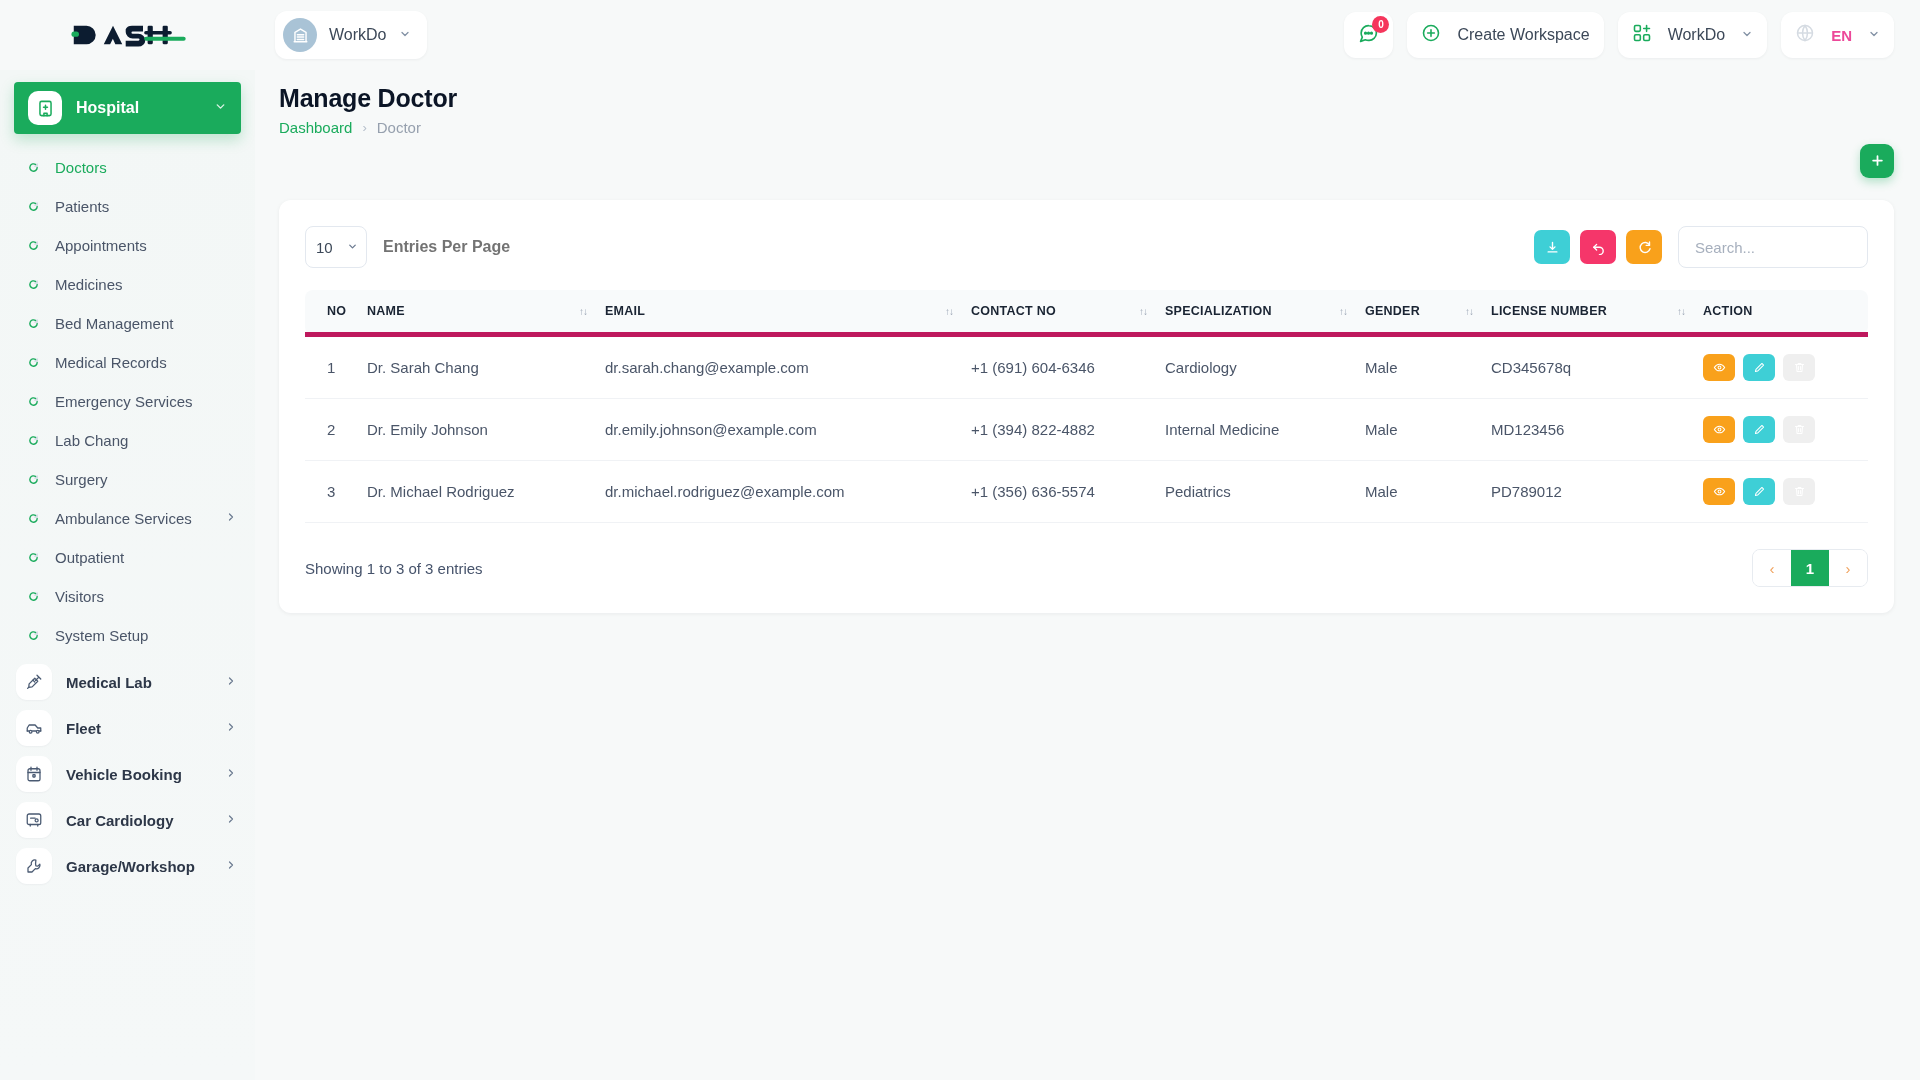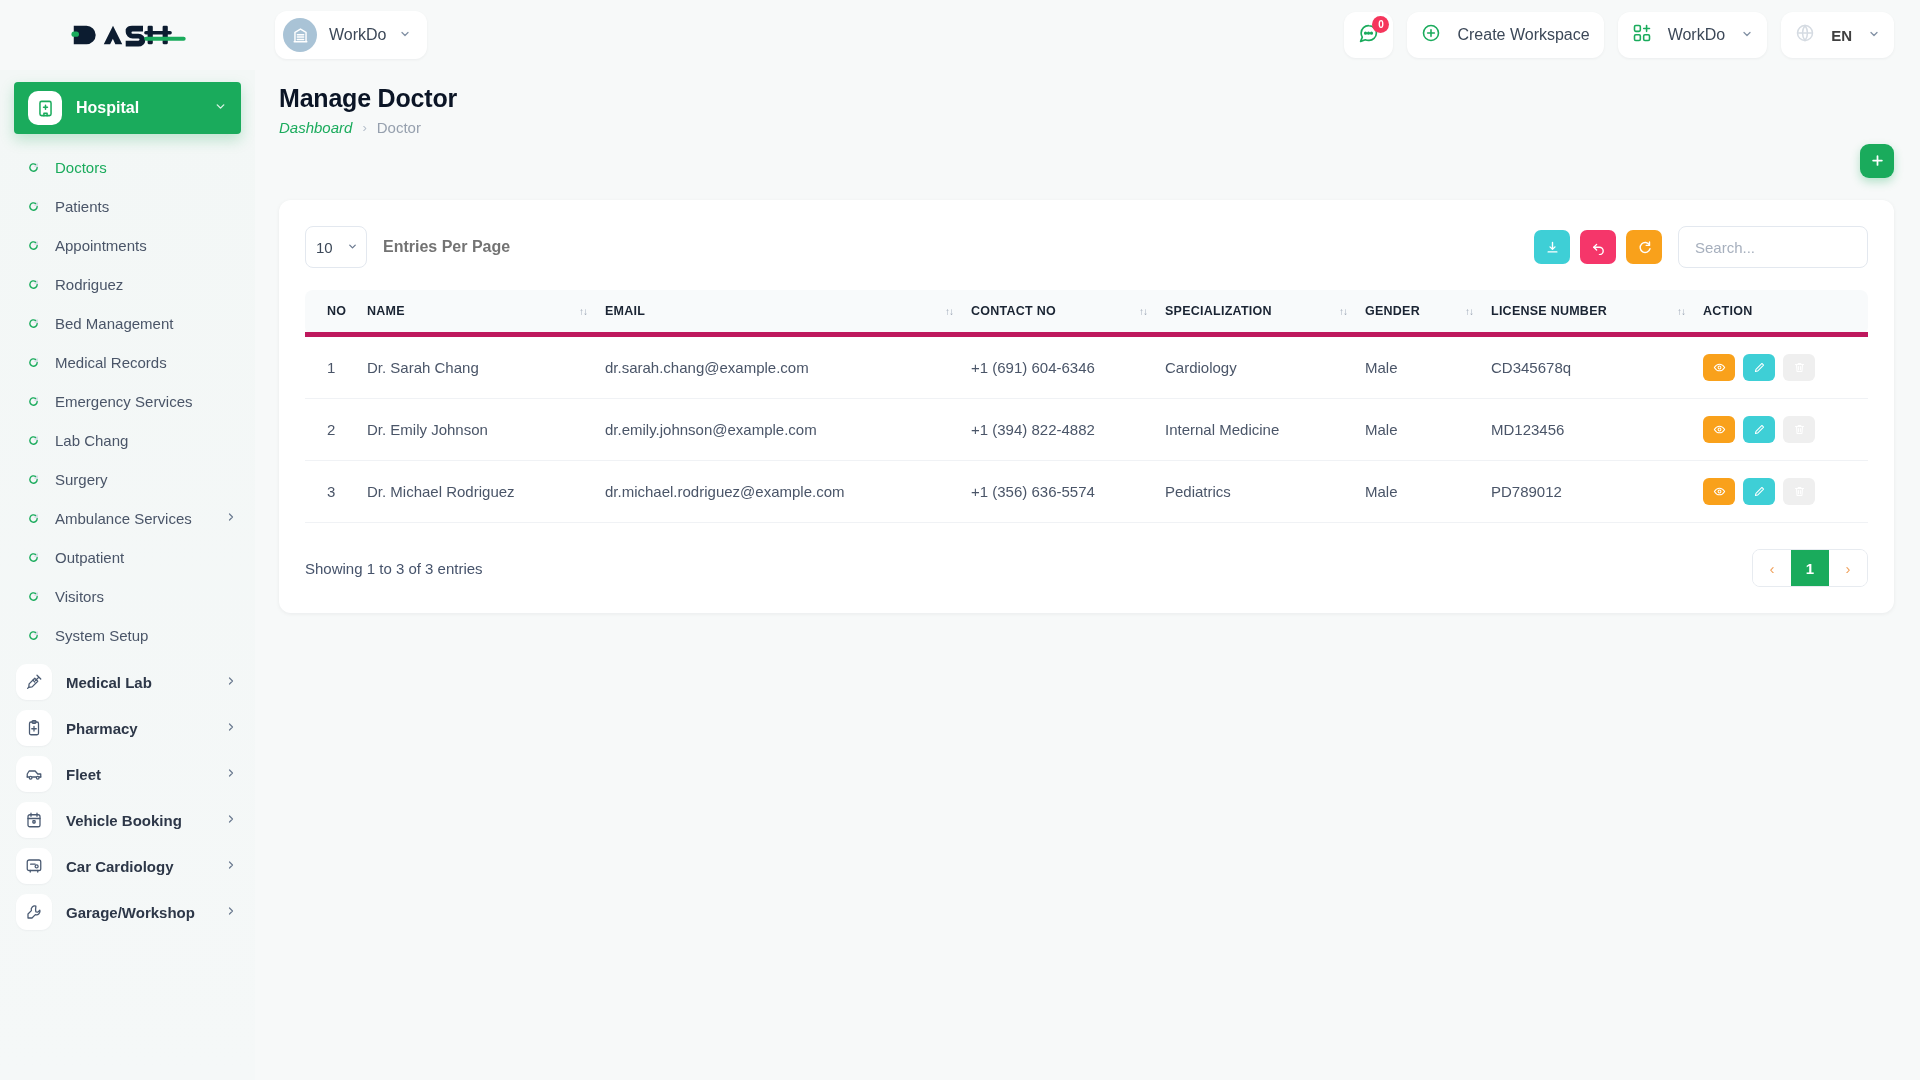--- a/index.html
+++ b/index.html
@@ -48,21 +48,21 @@
   }
   .icon-chip.wide { gap: 16px; }
   .icon-chip .lbl { font-size: 16px; color: #3c4858; white-space: nowrap; }
   .badge {
     position: absolute; top: 4px; right: 4px;
     background: #f5365c; color: #fff; font-size: 10px; font-weight: 700;
     min-width: 17px; height: 17px; border-radius: 9px;
     display: flex; align-items: center; justify-content: center;
     padding: 0 4px;
   }
-  .en-text { color: #404040; font-size: 15px; font-weight: 600; }
+  .en-text { color: #ec4899; font-size: 15px; font-weight: 600; }
 
   
   .shell { flex: 1; display: flex; min-height: 0; }
 
   
   .sidebar {
     width: 255px; flex: 0 0 255px;
     background: linear-gradient(180deg,#f3f7f6 0%, #f5f8f8 100%);
     padding: 0 0 10px 0;
     overflow: hidden;
@@ -107,21 +107,21 @@
     width: 36px; height: 36px; flex: 0 0 36px; border-radius: 11px;
     background: #ffffff; display:flex; align-items:center; justify-content:center;
     box-shadow: 0 1px 2px rgba(16,24,40,.04);
   }
 
   
   .main { flex: 1; min-width: 0; padding: 14px 26px 0 24px; overflow: hidden; }
   .page-head { display:flex; align-items:flex-start;flex-direction:column; }
   .page-title { font-size: 25px; font-weight: 700; color: #0b1526; letter-spacing: -.2px;}
   .crumbs { margin-top: 6px; display:flex; align-items:center; gap:10px; font-size: 15px;}
-  .crumbs .c1 { color:#1aab5c;font-style:italic; }
+  .crumbs .c1 { color:#1aab5c; }
   .crumbs .sep { color:#b7c0cc; font-size: 13px; }
   .crumbs .c2 { color:#96a0ae; }
   .add-btn {
     margin-left: auto; width: 34px; height: 34px; border-radius: 9px;
     background: #1aab5c; color:#fff; border:none; cursor:pointer;
     display:flex; align-items:center; justify-content:center;
     font-size: 19px; line-height: 1; margin-top: 8px;
     box-shadow: 0 4px 10px rgba(26,171,92,.3);
   }
 
@@ -348,21 +348,21 @@
           </span>
           <span class="lbl">Appointments</span>
         </div>
         <div class="navitem sub">
           <span class="dot-ic">
             <svg width="11" height="11" viewBox="0 0 24 24" fill="none" stroke="#1aab5c" stroke-width="3" stroke-linecap="round">
               <path d="M20 12a8 8 0 1 1-3-6.2"></path>
               <path d="M20 4v5h-5" stroke="#cfd8e3"></path>
             </svg>
           </span>
-          <span class="lbl">Rodriguez</span>
+          <span class="lbl">Medicines</span>
         </div>
         <div class="navitem sub">
           <span class="dot-ic">
             <svg width="11" height="11" viewBox="0 0 24 24" fill="none" stroke="#1aab5c" stroke-width="3" stroke-linecap="round">
               <path d="M20 12a8 8 0 1 1-3-6.2"></path>
               <path d="M20 4v5h-5" stroke="#cfd8e3"></path>
             </svg>
           </span>
           <span class="lbl">Bed Management</span>
         </div>
@@ -444,33 +444,20 @@
       </nav>
     <nav class="navlist" id="modnav">
         <div class="navitem major">
           <span class="boxic">
             <svg width="18" height="18" viewBox="0 0 24 24" fill="none" stroke="#4a5a72" stroke-width="1.7" stroke-linecap="round" stroke-linejoin="round">
               <path d="M16 3l5 5M18.5 5.5 14 10M5 19l-1.5 1.5M13 7l4 4-7.5 7.5L5 19l.5-4.5z"></path>
               <path d="M10.5 9.5 13 12"></path>
             </svg>
           </span>
           <span class="lbl">Medical Lab</span>
-          <span class="arrow"><svg width="12" height="12" viewBox="0 0 24 24" fill="none" stroke="currentColor" stroke-width="2.4" stroke-linecap="round" stroke-linejoin="round">
-              <polyline points="9 6 15 12 9 18"></polyline>
-            </svg></span>
-        </div>
-        <div class="navitem major">
-          <span class="boxic">
-            <svg width="18" height="18" viewBox="0 0 24 24" fill="none" stroke="#4a5a72" stroke-width="1.7" stroke-linecap="round" stroke-linejoin="round">
-              <rect x="6" y="4" width="12" height="17" rx="2"></rect>
-              <rect x="9.5" y="2.2" width="5" height="3.6" rx="1"></rect>
-              <path d="M12 10v6M9 13h6"></path>
-            </svg>
-          </span>
-          <span class="lbl">Pharmacy</span>
           <span class="arrow"><svg width="12" height="12" viewBox="0 0 24 24" fill="none" stroke="currentColor" stroke-width="2.4" stroke-linecap="round" stroke-linejoin="round">
               <polyline points="9 6 15 12 9 18"></polyline>
             </svg></span>
         </div>
         <div class="navitem major">
           <span class="boxic">
             <svg width="18" height="18" viewBox="0 0 24 24" fill="none" stroke="#4a5a72" stroke-width="1.7" stroke-linecap="round" stroke-linejoin="round">
               <path d="M3 16v-4l2.5-4h8L17 12h4v4"></path>
               <path d="M3 16h2M10 16h5M19 16h2"></path>
               <circle cx="7.5" cy="17" r="1.8"></circle>

